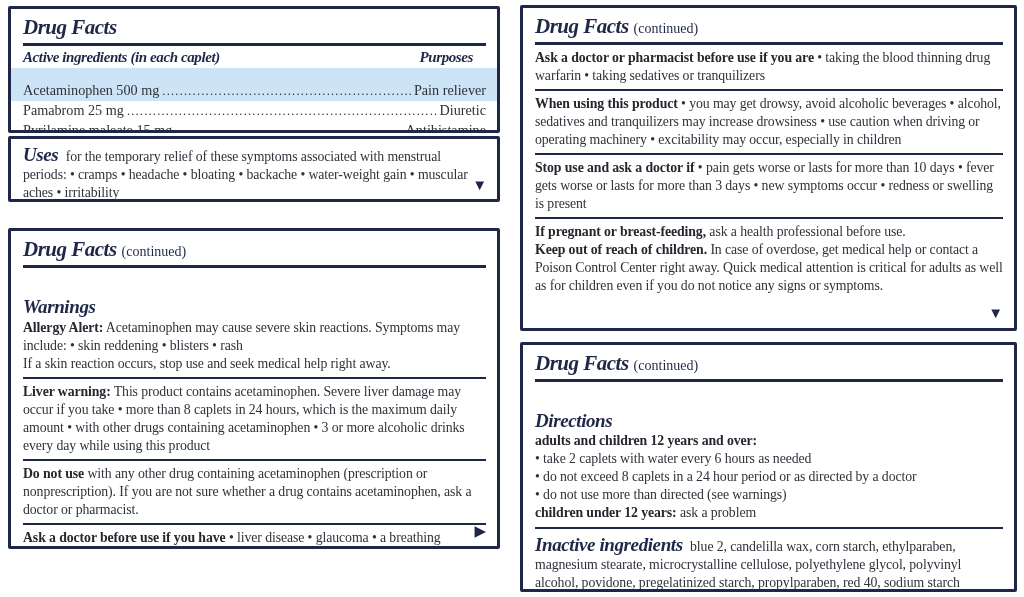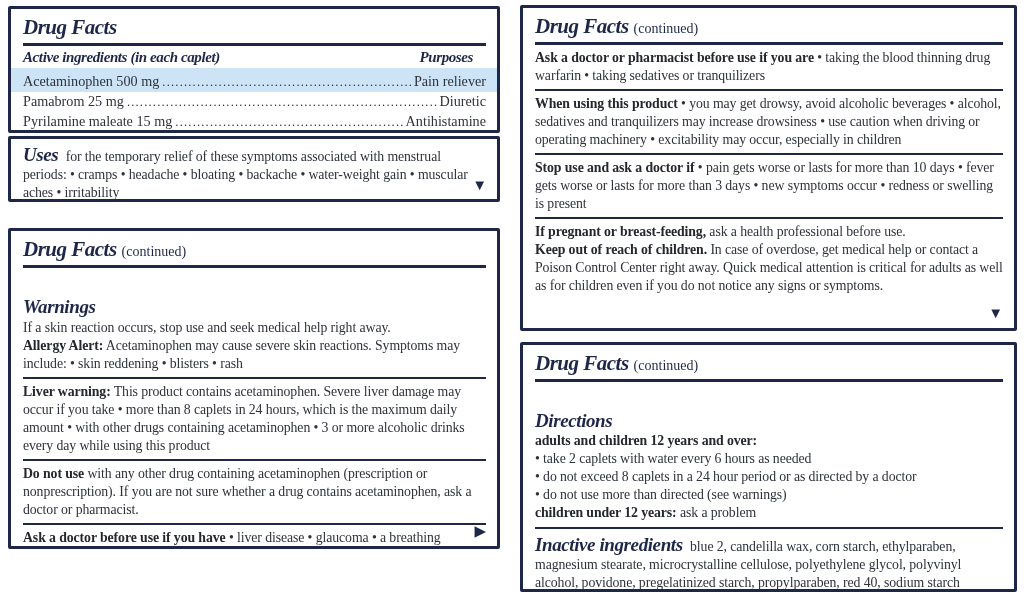--- a/index.html
+++ b/index.html
@@ -36,21 +36,21 @@
   
   .tbl-header{
     display:flex;justify-content:space-between;align-items:baseline;
     font-size:15px;font-weight:bold;font-style:italic;color:var(--navy);
     letter-spacing:-0.4px;margin:1px 13px 2px 0;
   }
   .ing-row{
     display:flex;align-items:baseline;white-space:nowrap;
     font-size:14.2px;line-height:19px;
   }
-  .ing-row.hl{background:var(--hl);margin:0 -11px 0 -12px;padding:4px 11px 0 12px;justify-content:center;}
+  .ing-row.hl{background:var(--hl);margin:0 -11px 0 -12px;padding:13px 11px 0 12px;justify-content:center;}
   .dots{flex:1;overflow:hidden;margin:0 3px;letter-spacing:1.2px;font-size:12.5px;color:var(--text);}
   .arrow{
     position:absolute;color:var(--navy);font-size:15px;line-height:15px;
   }
   .sec{padding:1px 0 2px 0;}
 </style>
 </head>
 <body>
 
 <div id="stage">
@@ -86,22 +86,22 @@
     <span class="arrow" style="right:10px;bottom:6px;">▼</span>
   </div>
 
   <div class="panel" style="left:8px;top:228px;width:492px;height:321px;">
     <div class="title-row">
       <span class="panel-title">Drug Facts</span><span class="continued">(continued)</span>
     </div>
     <div class="rule thick"></div>
     <div class="section-heading">Warnings</div>
     <div class="sec">
+      <p><span class="lead">Allergy Alert:</span> <span>Acetaminophen may cause severe skin reactions. Symptoms may include: • skin reddening • blisters • rash</span></p>
       <p>If a skin reaction occurs, stop use and seek medical help right away.</p>
-      <p><span class="lead">Allergy Alert:</span> <span>Acetaminophen may cause severe skin reactions. Symptoms may include: • skin reddening • blisters • rash</span></p>
     </div>
     <div class="rule"></div>
     <div class="sec">
       <p><span class="lead">Liver warning:</span> <span>This product contains acetaminophen. Severe liver damage may occur if you take • more than 8 caplets in 24 hours, which is the maximum daily amount • with other drugs containing acetaminophen • 3 or more alcoholic drinks every day while using this product</span></p>
     </div>
     <div class="rule"></div>
     <div class="sec">
       <p><span class="lead">Do not use</span> <span>with any other drug containing acetaminophen (prescription or nonprescription). If you are not sure whether a drug contains acetaminophen, ask a doctor or pharmacist.</span></p>
     </div>
     <div class="rule"></div>

